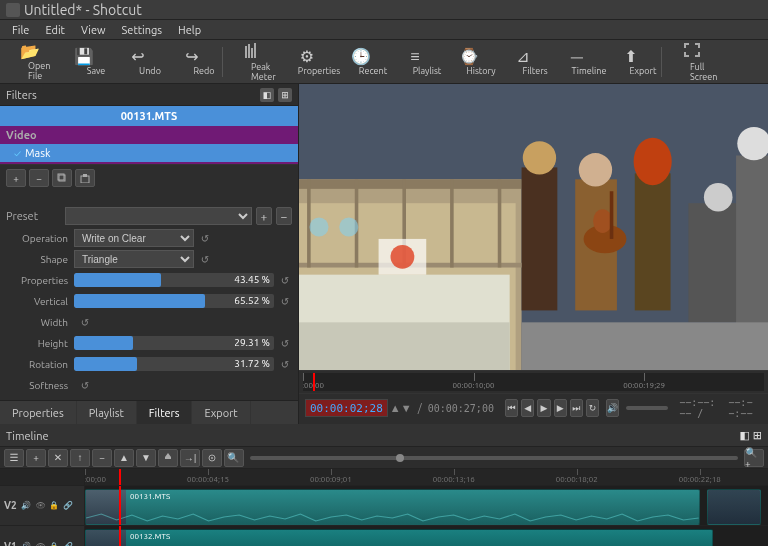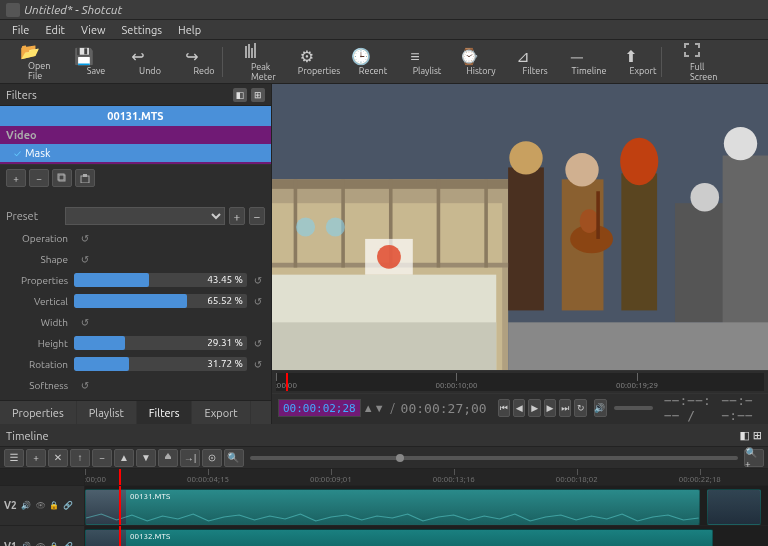--- a/index.html
+++ b/index.html
@@ -22,23 +22,22 @@
       padding: 0 6px;
       border-bottom: 1px solid #222;
     }
     #titlebar .window-icon {
       width: 14px; height: 14px;
       background: #555;
       border-radius: 2px;
       margin-right: 4px;
     }
     #titlebar .title-text {
-      font-size: 12px;
+      font-size: 14px;
       color: #ccc;
-      font-style: italic;
     }
 
     
     #menubar {
       background: #3a3a3a;
       height: 20px;
       display: flex;
       align-items: center;
       padding: 0 4px;
       border-bottom: 1px solid #222;
@@ -392,33 +391,33 @@
       padding: 3px 6px;
       gap: 3px;
       height: 28px;
     }
     .tc-timecode {
       display: flex;
       align-items: center;
       gap: 2px;
     }
     .tc-time {
-      background: #701a75;
+      background: #7f1d1d;
       border: 1px solid #444;
       color: #4af;
       font-size: 11px;
       padding: 1px 4px;
       font-family: monospace;
       height: 18px;
       line-height: 16px;
     }
     .tc-sep { color: #888; font-size: 11px; }
     .tc-dur {
       color: #888;
-      font-size: 13px;
+      font-size: 10px;
       font-family: monospace;
     }
 
     .transport-btn {
       width: 18px; height: 18px;
       background: #444;
       border: 1px solid #555;
       border-radius: 2px;
       cursor: pointer;
       display: flex; align-items: center; justify-content: center;
@@ -727,25 +726,27 @@
 
       <div class="preset-row">
         <span class="preset-label">Preset</span>
         <select class="preset-select"></select>
         <div class="preset-plus">+</div>
         <div class="preset-minus">−</div>
       </div>
 
       <div class="select-row">
         <span class="select-label">Operation</span>
+        <select class="select-ctrl"><option>Write on Clear</option></select>
         <div class="select-reset">↺</div>
       </div>
 
       <div class="select-row">
         <span class="select-label">Shape</span>
+        <select class="select-ctrl"><option>Triangle</option></select>
         <div class="select-reset">↺</div>
       </div>
 
       <div class="param-row">
         <span class="param-label">Properties</span>
         <div class="param-value-area">
           <div class="param-bar" style="width:43.45%"></div>
           <span class="param-value-text">43.45 %</span>
         </div>
         <div class="param-reset">↺</div>

